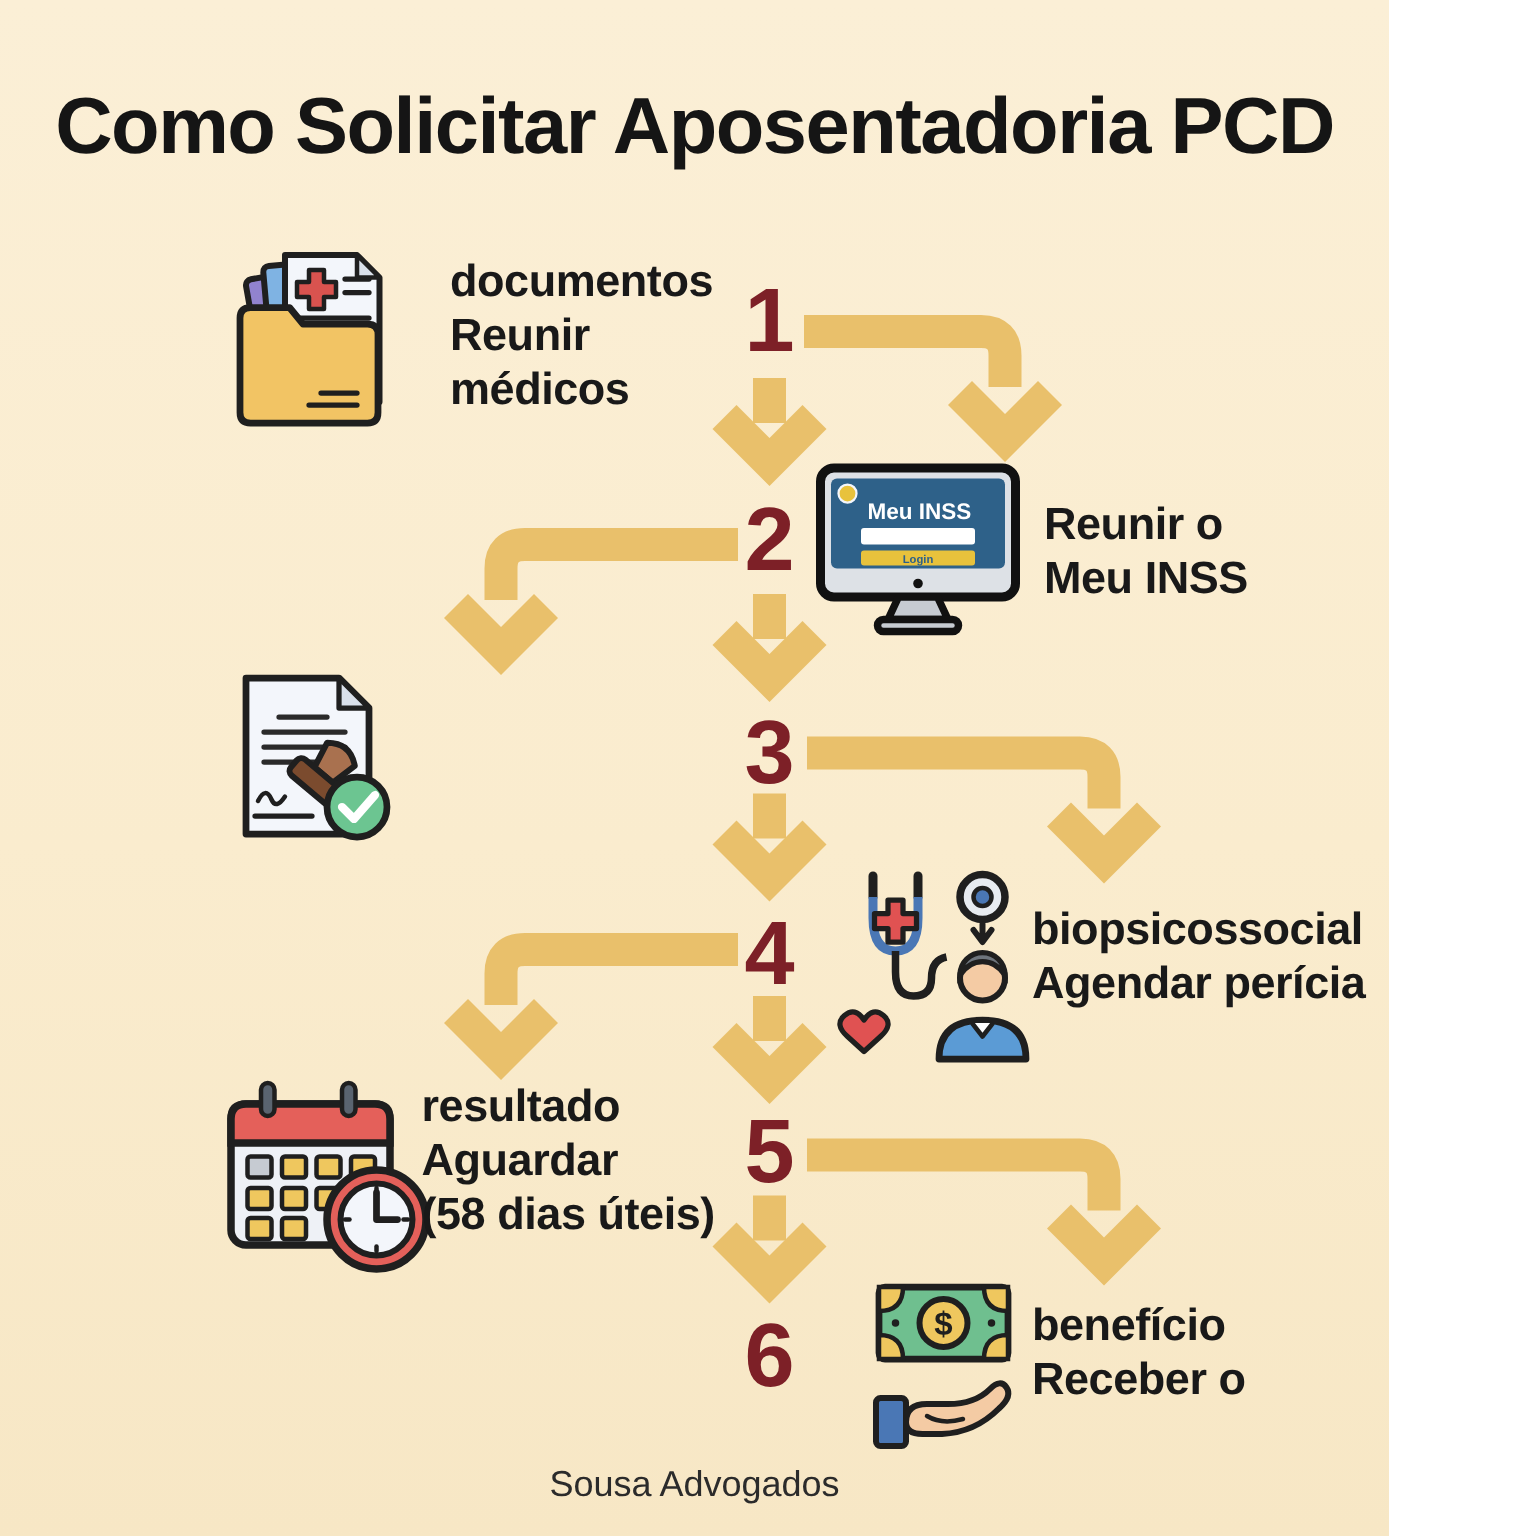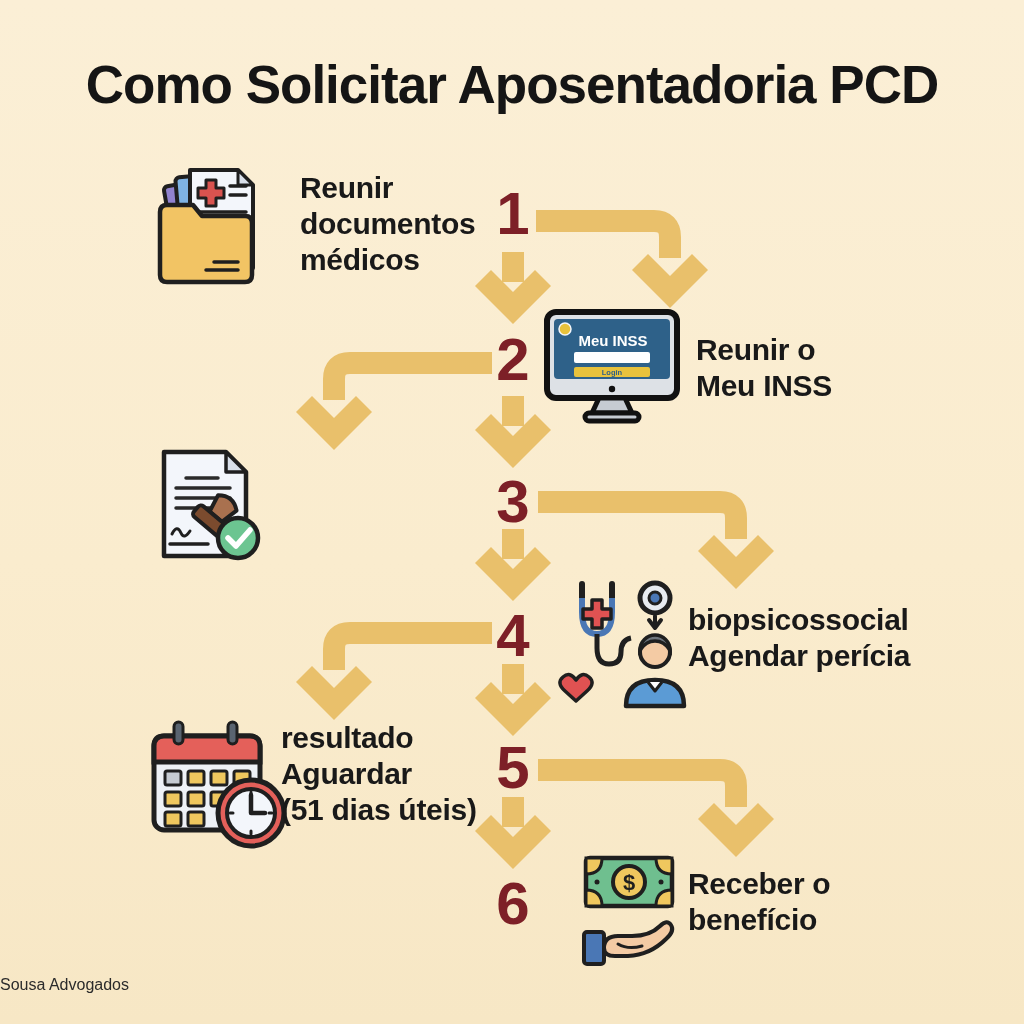--- a/index.html
+++ b/index.html
@@ -1,36 +1,36 @@
 <!DOCTYPE html>
 <html><head>
 <meta charset="utf-8">
 <style>
   html,body { margin:0; padding:0; }
   #canvas {
-    position:relative; width:1024px; height:1024px; overflow:hidden;
+    position:relative; width:926px; height:1024px; overflow:hidden;
     background: linear-gradient(180deg,#FBEFD6 0%,#FAECCE 55%,#F7E7C5 100%);
     font-family:"Liberation Sans","DejaVu Sans",sans-serif;
     text-decoration:underline;
   }
   .title {
     position:absolute; left:0; right:0; top:54px; margin:0; text-align:center;
     font-size:53px; font-weight:bold; color:#151515; letter-spacing:-1px;
   }
   .num {
     position:absolute; width:64px; text-align:center;
     font-size:60px; font-weight:bold; color:#7D2027; line-height:1;
   }
   .label {
     position:absolute; font-size:30px; font-weight:bold; color:#191919;
     line-height:36px; letter-spacing:-0.3px;
   }
   .footer {
-    position:absolute; left:0; right:0; top:976px; 
-    font-size:16px; color:#2b2b2b;
+    position:absolute; left:0; right:0; top:976px; text-align:center;
+    font-size:24px; color:#2b2b2b;
   }
   svg.arrow, svg.icon { position:absolute; overflow:visible; display:block; }
   .arrow path { stroke:#E9C06B; stroke-width:22; fill:none; }
   .arrow polygon, .arrow rect { fill:#E9C06B; }
 </style>
 </head>
 <body>
 
 <div id="canvas">
 
@@ -49,22 +49,22 @@
         <path d="M48 58 H96"></path>
         <path d="M48 66 H96"></path>
     </g>
     <path d="M10 50 q0 -7 7 -7 h26 l9 11 h43 q7 0 7 7 v52 q0 7 -7 7 H17 q-7 0 -7 -7 z" fill="#F2C464" stroke="#1f1f1f" stroke-width="4.5" stroke-linejoin="round"></path>
     <g stroke="#1f1f1f" stroke-width="3.5" stroke-linecap="round" fill="none">
       <path d="M64 100 H88"></path>
         <path d="M56 108 H88"></path>
     </g>
   </svg>
   <div class="label" style="left:300px;top:170px">
+    <div>documentos</div>
     <div>Reunir</div>
-    <div>documentos</div>
     <div>médicos</div>
   </div>
   <div class="num" style="left:481px;top:184px">1</div>
 
   <svg class="arrow" style="left:536px;top:208px" width="176" height="134" viewBox="0 0 176 134">
     <path d="M0 13 H118 Q134 13 134 29 V50"></path>
     <polygon points="96,62 134,100 172,62 156,46 134,68 112,46"></polygon>
   </svg>
 
   <svg class="arrow" style="left:473px;top:252px" width="80" height="74" viewBox="0 0 80 74">
@@ -187,21 +187,21 @@
     <g stroke="#1f1f1f" stroke-width="3" stroke-linecap="round">
       <path d="M103 76 v3"></path>
         <path d="M103 115 v3"></path>
         <path d="M82 97 h3"></path>
         <path d="M121 97 h3"></path>
     </g>
   </svg>
   <div class="label" style="left:281px;top:720px">
     <div>resultado</div>
     <div>Aguardar</div>
-    <div>(51 dias úteis)</div>
+    <div>(58 dias úteis)</div>
   </div>
   <div class="num" style="left:481px;top:738px">5</div>
 
   <svg class="arrow" style="left:538px;top:757px" width="240" height="134" viewBox="0 0 240 134">
     <path d="M0 13 H182 Q198 13 198 29 V50"></path>
     <polygon points="160,62 198,100 236,62 220,46 198,68 176,46"></polygon>
   </svg>
 
   <svg class="arrow" style="left:473px;top:797px" width="80" height="74" viewBox="0 0 80 74">
     <rect x="29" y="0" width="22" height="30"></rect>
@@ -217,19 +217,19 @@
     <path d="M94 38 Q78 38 78 54 L94 54 Z" fill="#EFC75E" stroke="#1f1f1f" stroke-width="3"></path>
     <circle cx="51" cy="30" r="16" fill="#EFC75E" stroke="#1f1f1f" stroke-width="4"></circle>
     <text x="51" y="38" font-size="22" font-weight="700" fill="#1f1f1f" text-anchor="middle">$</text>
     <circle cx="19" cy="30" r="2.5" fill="#1f1f1f"></circle>
       <circle cx="83" cy="30" r="2.5" fill="#1f1f1f"></circle>
     <rect x="6" y="80" width="20" height="32" rx="3" fill="#4A77B5" stroke="#1f1f1f" stroke-width="4"></rect>
     <path d="M26 96 q0 -12 14 -12 h14 q18 0 28 -10 q7 -7 11 -1 q4 6 -5 14 q-16 16 -38 17 h-13 q-11 0 -11 -8 z" fill="#F4CBA4" stroke="#1f1f1f" stroke-width="4" stroke-linejoin="round"></path>
     <path d="M40 92 q10 6 24 2" fill="none" stroke="#1f1f1f" stroke-width="3" stroke-linecap="round"></path>
   </svg>
   <div class="label" style="left:688px;top:866px">
+    <div>benefício</div>
     <div>Receber o</div>
-    <div>benefício</div>
   </div>
 
   <div class="footer">Sousa Advogados</div>
 
 </div>
 
 </body></html>

